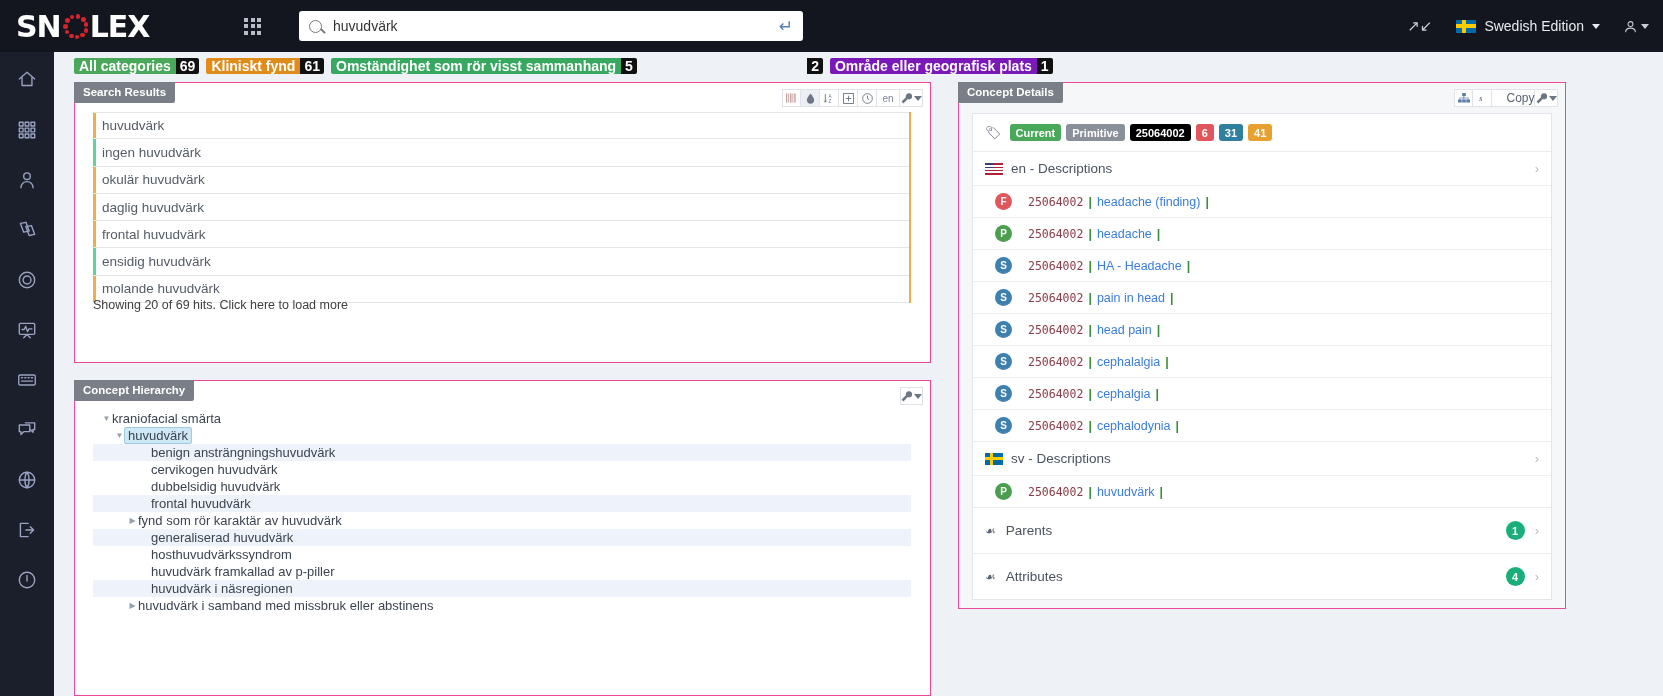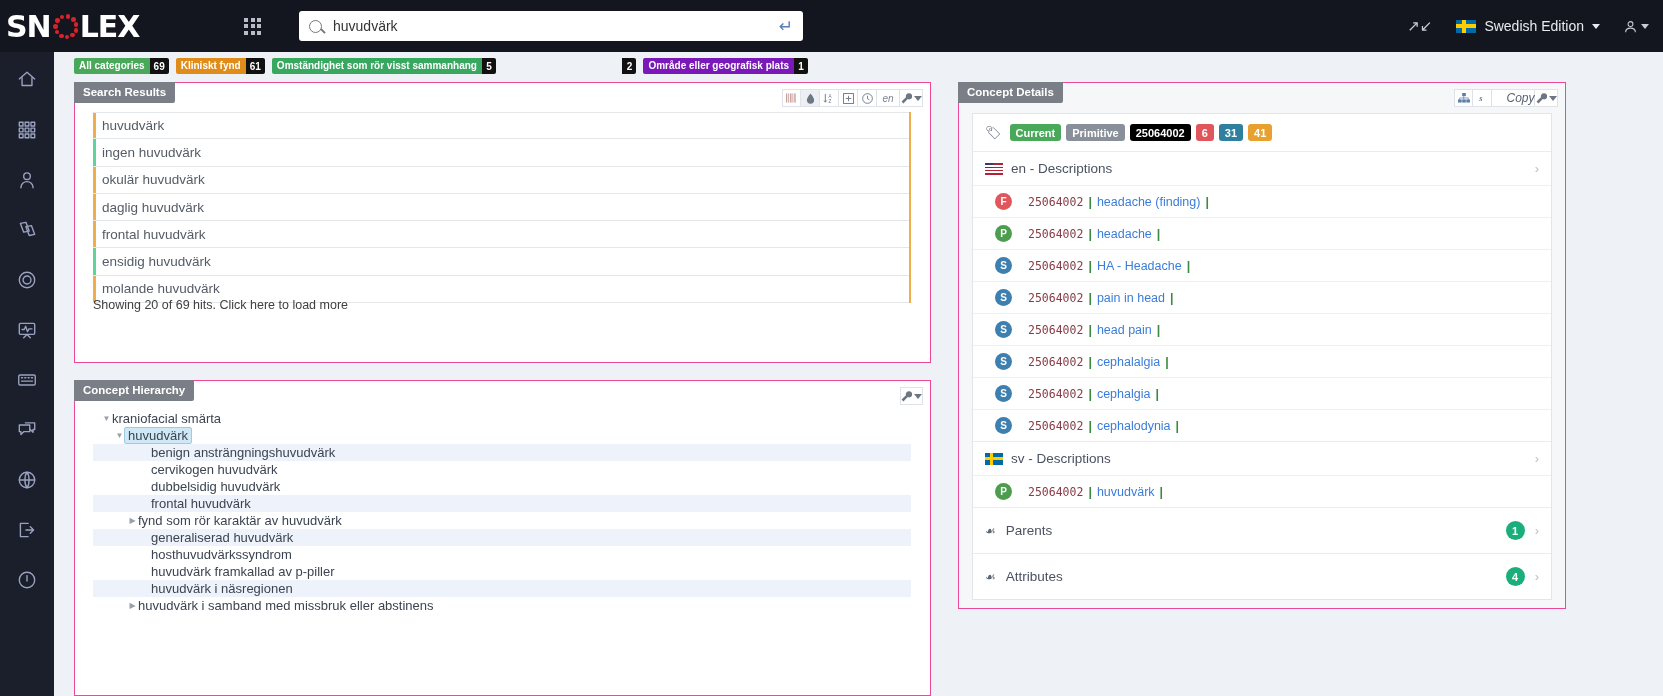--- a/index.html
+++ b/index.html
@@ -6,21 +6,21 @@
   html, body {
     width: 1663px; height: 696px;
     font-family: "Liberation Sans", sans-serif;
     background: #eef1f5; overflow: hidden;
   }
   
   .topbar {
     position: absolute; top: 0; left: 0; width: 1663px; height: 52px;
     background: #14161f; display: flex; align-items: center;
   }
-  .logo-wrap { width: 188px; height: 42px; display: flex; align-items: center; padding-left: 6px; }
+  .logo-wrap { width: 188px; height: 42px; display: flex; align-items: center; padding-left: 16px; }
   .logo { font-size: 30px; font-weight: bold; color: #ffffff; letter-spacing: -1px;
           font-family: "DejaVu Sans", sans-serif; display: flex; align-items: center; }
   .logo .dotring { position: relative; width: 27px; height: 27px; display: inline-block; margin: 0 1px; }
   .logo .dotring i { position: absolute; width: 4.6px; height: 4.6px; border-radius: 50%;
                      background: #d8232a; display: block; }
   .grid-icon { margin-left: 56px; display: grid; grid-template-columns: repeat(3, 4px);
                grid-template-rows: repeat(3, 4px); gap: 2.5px; cursor: pointer; }
   .grid-icon i { width: 4px; height: 4px; background: #b8bcc8; display: block; }
   .searchbox {
     margin-left: 38px; width: 504px; height: 30px; background: #fff; border-radius: 3px;
@@ -47,36 +47,36 @@
   .rail { position: absolute; top: 52px; left: 0; width: 54px; height: 644px;
           background: #1b1e2b; display: flex; flex-direction: column; align-items: center;
           padding-top: 14px; gap: 22px; }
   .rail-item { width: 28px; height: 28px; display: flex; align-items: center; justify-content: center;
                color: #9aa2c0; cursor: pointer; }
   .rail-item svg { display: block; }
 
   
   .chips { position: absolute; top: 58px; left: 74px; display: flex; align-items: center; gap: 7px; }
   .chip { height: 16px; display: flex; align-items: stretch; border-radius: 2px; overflow: hidden;
-          font-size: 10px; font-weight: bold; cursor: pointer; }
+          font-size: 14px; font-weight: bold; cursor: pointer; }
   .chip .lbl { color: #fff; padding: 0 5px; display: flex; align-items: center; line-height: 1; white-space: nowrap; }
   .chip .cnt { background: #111; color: #fff; padding: 0 4px; display: flex; align-items: center;
                min-width: 14px; justify-content: center; }
 
   
   .panel { position: absolute; background: #fff; border: 1px solid #ec4899; }
   .panel-tab { position: absolute; top: -1px; left: -1px; background: #7a7f87; color: #fff;
                font-size: 11.5px; font-weight: bold; padding: 4px 9px 5px; border-radius: 0 0 2px 0; }
   .panel-tools { position: absolute; top: 6px; right: 7px; display: flex; align-items: center; }
   .tool { width: 19px; height: 18px; border: 1px solid #dfe3e9; border-left: none;
           display: flex; align-items: center; justify-content: center; font-size: 10px; color: #7d8694;
           background: #fff; cursor: pointer; }
   .tool:first-child { border-left: 1px solid #dfe3e9; }
   .tool.active { background: #eceff3; }
-  .tool.wide { width: 23px; font-style: italic; }
+  .tool.wide { width: 23px; }
 
   
   #searchPanel { top: 82px; left: 74px; width: 857px; height: 281px; }
   .res-list { position: absolute; top: 29px; left: 18px; width: 818px; }
   .res-row { height: 27.3px; display: flex; align-items: center; border-bottom: 1px solid #e4e7ea;
              font-size: 13.5px; color: #555c66; padding-left: 9px; cursor: pointer; position: relative; }
   .res-row:first-child { border-top: 1px solid #e4e7ea; }
   .res-row .lb { position: absolute; left: 0; top: 0; width: 2.5px; height: 100%; }
   .res-list .rb { position: absolute; right: 0; top: 0; width: 2.5px; }
   .res-note { position: absolute; top: 215px; left: 18px; font-size: 12.5px; color: #404040; }

